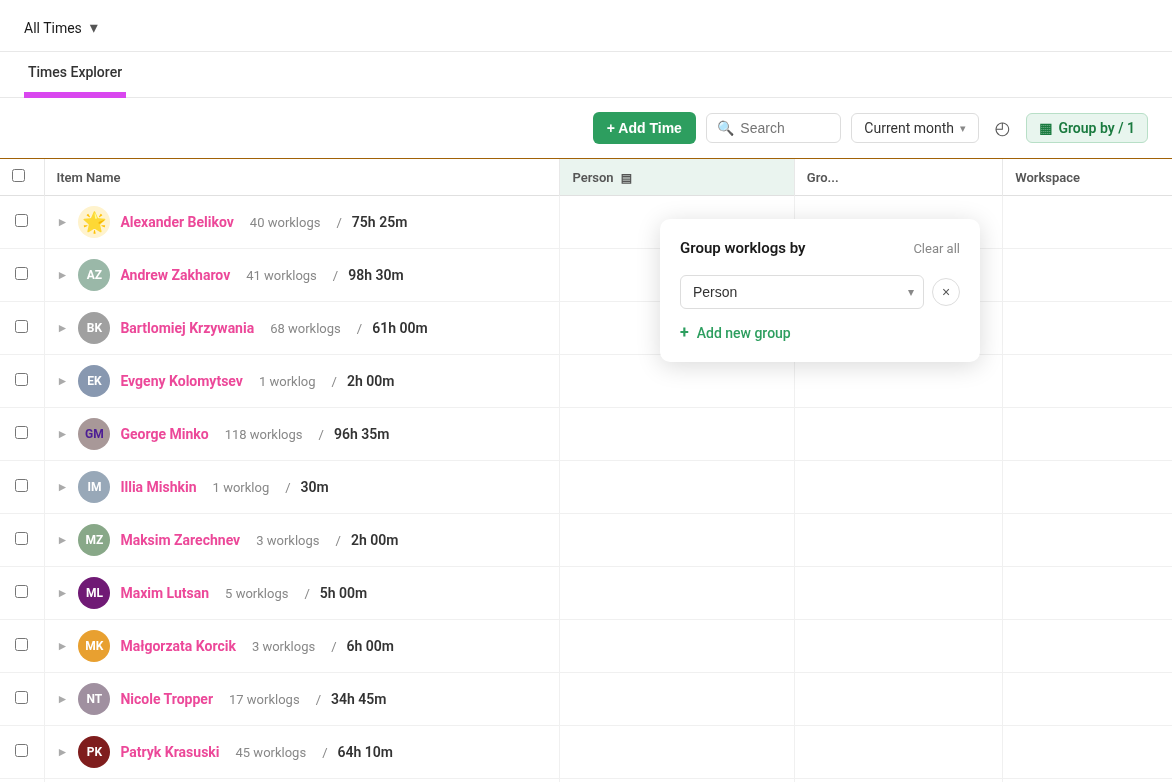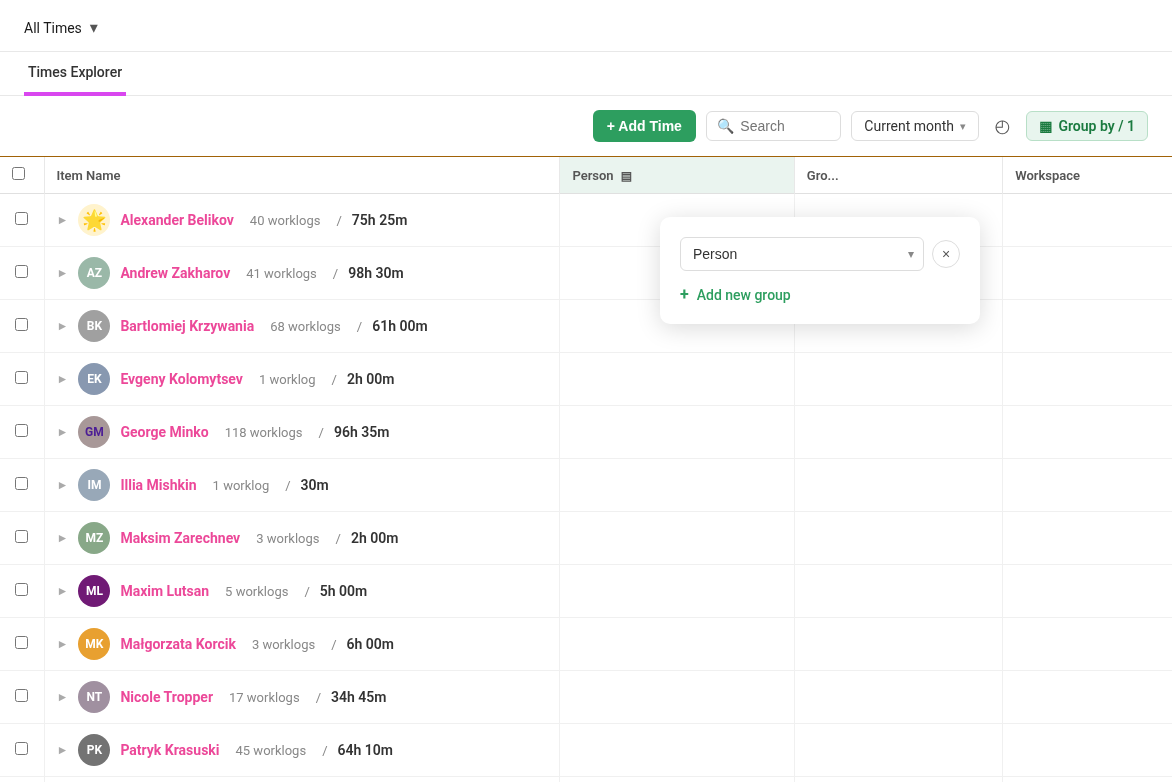--- a/index.html
+++ b/index.html
@@ -3,21 +3,21 @@
   <meta charset="utf-8">
   <style>
     * { box-sizing: border-box; margin: 0; padding: 0; }
     body { font-family: -apple-system, BlinkMacSystemFont, 'Segoe UI', Roboto, sans-serif; background: #fff; color: #333; font-size: 14px; }
 
     .header { padding: 18px 24px 14px; border-bottom: 1px solid #e8e8e8; display: flex; align-items: center; gap: 8px; }
     .header-title { font-size: 14px; font-weight: 400; color: #1a1a1a; }
     .header-chevron { color: #555; font-size: 16px; cursor: pointer; }
 
     .tabs-bar { padding: 0 24px; border-bottom: 1px solid #e8e8e8; }
-    .tab { display: inline-block; padding: 12px 4px; font-size: 14px; color: #333; cursor: pointer; border-bottom: 4px solid #d946ef; margin-bottom: -1px; font-weight: 500; }
+    .tab { display: inline-block; padding: 12px 4px; font-size: 14px; color: #333; cursor: pointer; border-bottom: 6px solid #d946ef; margin-bottom: -1px; font-weight: 500; }
 
     .toolbar { display: flex; align-items: center; gap: 10px; padding: 14px 24px; border-bottom: 1px solid #a16207; justify-content: flex-end; }
     .btn-add { background: #2d9e5f; color: #fff; border: none; border-radius: 6px; padding: 8px 14px; font-size: 14px; font-weight: 600; cursor: pointer; display: flex; align-items: center; gap: 6px; }
     .search-box { display: flex; align-items: center; border: 1px solid #ddd; border-radius: 6px; padding: 6px 10px; gap: 6px; background: #fff; min-width: 130px; }
     .search-box input { border: none; outline: none; font-size: 14px; color: #701a75; width: 90px; }
     .search-icon { color: #aaa; font-size: 14px; }
     .dropdown-btn { display: flex; align-items: center; border: 1px solid #ddd; border-radius: 6px; padding: 6px 12px; gap: 6px; background: #fff; cursor: pointer; font-size: 14px; color: #333; white-space: nowrap; }
     .dropdown-btn .chevron { font-size: 11px; color: #888; }
     .date-range-btn { display: flex; align-items: center; border: 1px solid #ddd; border-radius: 6px; padding: 6px 12px; gap: 6px; background: #fff; cursor: pointer; font-size: 14px; color: #333; white-space: nowrap; min-width: 200px; }
     .filter-icon-btn { display: flex; align-items: center; background: none; border: none; cursor: pointer; padding: 4px 6px; color: #555; font-size: 18px; }
@@ -296,21 +296,21 @@
     <td></td>
     <td></td>
   </tr>
         <tr>
     <td style="text-align:center;">
       <input type="checkbox" style="">
     </td>
     <td>
       <div class="item-cell">
         <span class="row-expand">►</span>
-        <span class="avatar" style="background:#737373;color:#fff;font-size:12px;">PK</span>
+        <span class="avatar" style="background:#7f1d1d;color:#fff;font-size:12px;">PK</span>
         <span class="item-name">Patryk Krasuski</span>
         <span class="item-meta">45 worklogs</span>
         <span class="item-meta">/</span>
         <span class="item-time">64h 10m</span>
       </div>
     </td>
     <td></td>
     <td></td>
     <td></td>
   </tr>
@@ -323,20 +323,24 @@
     </td>
     <td></td>
     <td></td>
     <td></td>
   </tr>
       </tbody>
   </table>
 
   <div class="popup-overlay">
     <div class="popup">
+      <div class="popup-header">
+        <span class="popup-title">Group worklogs by</span>
+        <span class="popup-clear">Clear all</span>
+      </div>
       <div class="popup-row">
         <div class="popup-select-wrap">
           <select class="popup-select">
             <option>Person</option>
             <option>Board</option>
             <option>Group</option>
             <option>Workspace</option>
             <option>Date</option>
           </select>
           <span class="popup-select-chevron">▾</span>

